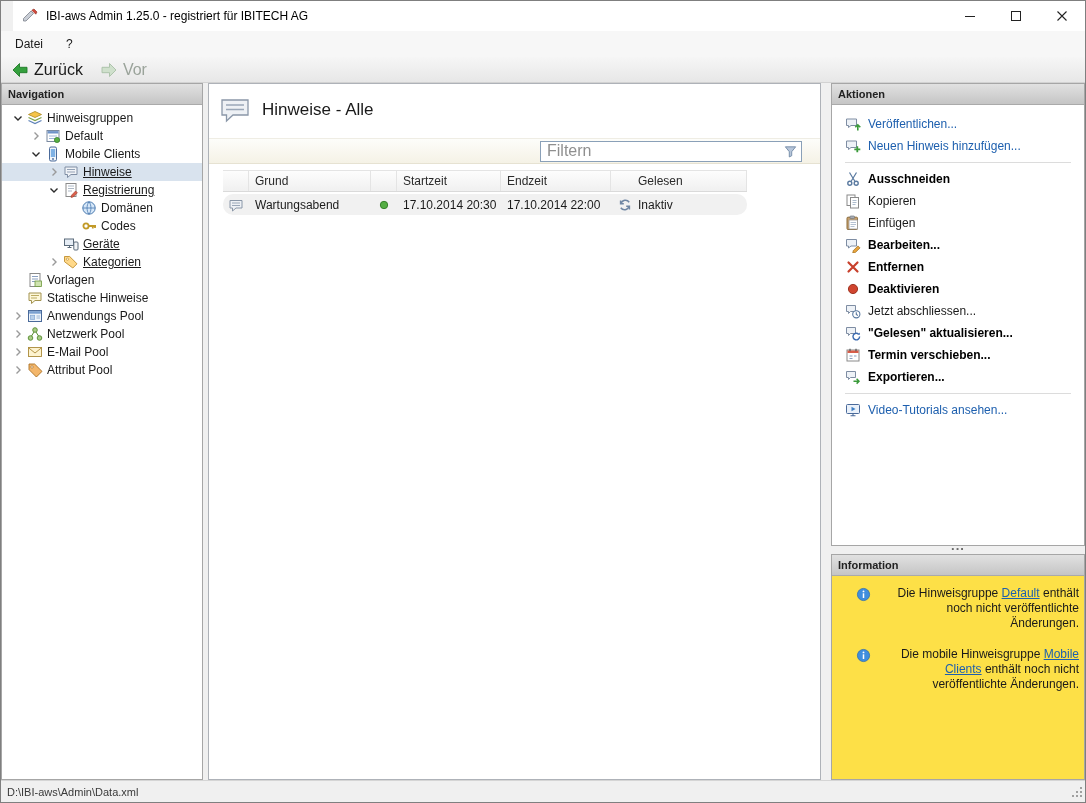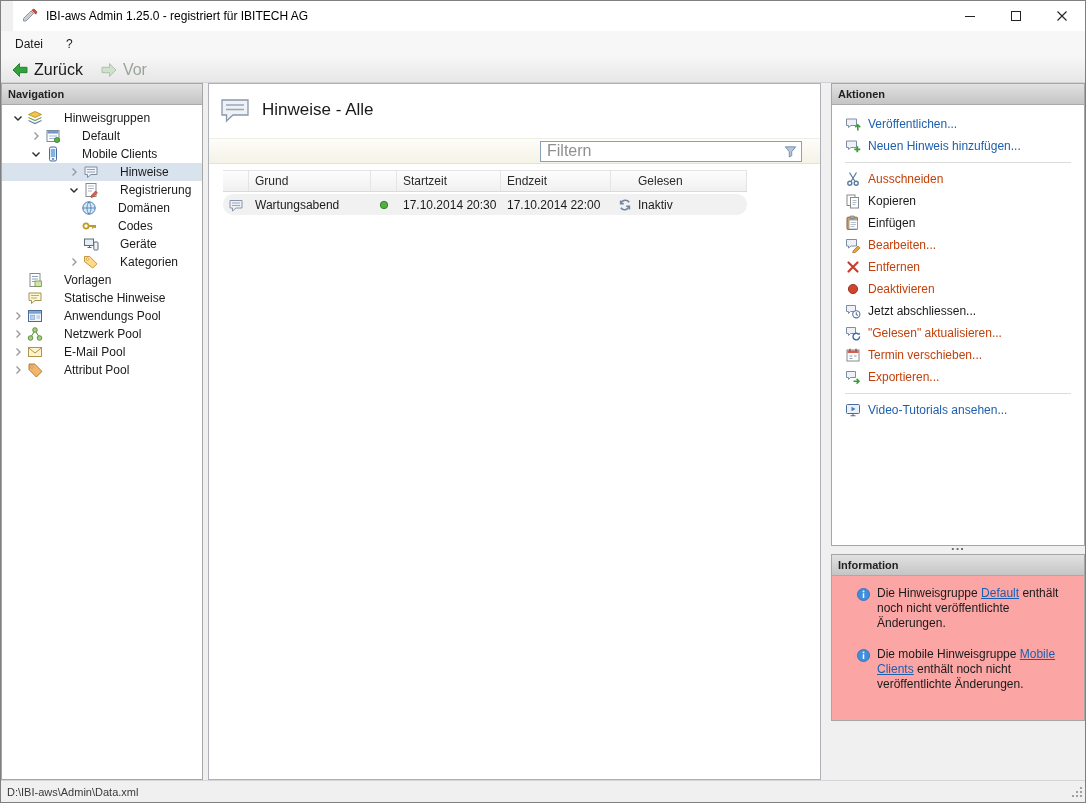--- a/index.html
+++ b/index.html
@@ -50,25 +50,25 @@
   }
   
   .nav-panel {
     position: absolute; left: 0; top: 0; width: 202px; height: 697px;
     background: #fff; border: 1px solid #a6a6a6;
   }
   .tree { padding-top: 4px; }
   .trow { height: 18px; display: flex; align-items: center; font-size: 12px; color: #1a1a1a; white-space: nowrap; }
   .trow.selected { background: #d9e3ee; }
   .lv0 { padding-left: 8px; } .lv1 { padding-left: 26px; }
-  .lv2 { padding-left: 64px; } .lv3 { padding-left: 62px; }
+  .lv2 { padding-left: 44px; text-decoration: underline; } .lv3 { padding-left: 62px; }
   .texp { width: 16px; height: 16px; flex: 0 0 16px; display: flex; align-items: center; justify-content: center; }
   .tico { width: 16px; height: 16px; flex: 0 0 16px; margin-left: 1px; }
   .tico svg, .texp svg { display: block; width: 16px; height: 16px; }
-  .tlbl { margin-left: 21px; }
+  .tlbl { margin-left: 4px; }
   
   .main-panel {
     position: absolute; left: 207px; top: 0; width: 613px; height: 697px;
     background: #fff; border: 1px solid #aeb2b8;
   }
   .main-title-row { position: absolute; top: 12px; left: 10px; display: flex; align-items: center; gap: 11px; }
   .main-title-row svg { display: block; }
   .main-title { font-size: 17px; color: #1a1a1a; }
   .filter-band {
     position: absolute; top: 54px; left: 0; right: 0; height: 26px;
@@ -98,30 +98,30 @@
   .gc.icon-cell { justify-content: center; padding-left: 0; }
   .gc svg { display: block; width: 16px; height: 16px; }
   
   .right-col { position: absolute; left: 830px; top: 0; width: 254px; height: 697px; }
   .actions-panel { position: absolute; top: 0; left: 0; right: 0; height: 463px; background: #fff; border: 1px solid #a6a6a6; }
   .actions-body { padding: 8px 0 0 13px; }
   .act { height: 22px; display: flex; align-items: center; gap: 7px; font-size: 12px; }
   .act .aico { width: 16px; height: 16px; flex: 0 0 16px; }
   .act .aico svg { display: block; width: 16px; height: 16px; }
   .act.blue .albl { color: #1d5fae; }
-  .act.orange .albl { color: #c2410c; }
+  .act.orange .albl { color: #000000; font-weight: bold; }
   .act.plain .albl { color: #1a1a1a; }
   .asep { height: 1px; background: #dcdcdc; margin: 5px 13px 5px 0; }
   .splitter {
     position: absolute; top: 463px; left: 0; right: 0; height: 8px;
     display: flex; align-items: center; justify-content: center;
     color: #6a6a6a; font-size: 13px; font-weight: bold;
   }
   .splitter span { line-height: 0; position: relative; top: -4px; letter-spacing: 1px; }
-  .info-panel { position: absolute; top: 471px; left: 0; right: 0; height: 167px; background: #fca5a5; border: 1px solid #a6a6a6; }
+  .info-panel { position: absolute; top: 471px; left: 0; right: 0; height: 226px; background: #fde047; border: 1px solid #a6a6a6; text-align: right; }
   .info-body { padding: 10px 5px 0 24px; display: flex; flex-direction: column; gap: 16px; }
   .imsg { display: flex; gap: 6px; font-size: 12px; color: #1a1a1a; line-height: 15px; }
   .imsg .iico { flex: 0 0 15px; width: 15px; height: 15px; margin-top: 1px; }
   .imsg .iico svg { display: block; width: 15px; height: 15px; }
   .ilink { color: #1d5fae; text-decoration: underline; cursor: pointer; }
   
   .statusbar {
     position: absolute; left: 0; right: 0; bottom: 0; height: 22px;
     background: #f0f0f0; border-top: 1px solid #d5d5d5;
     display: flex; align-items: center; font-size: 11px; color: #3a3a3a; padding-left: 6px;

